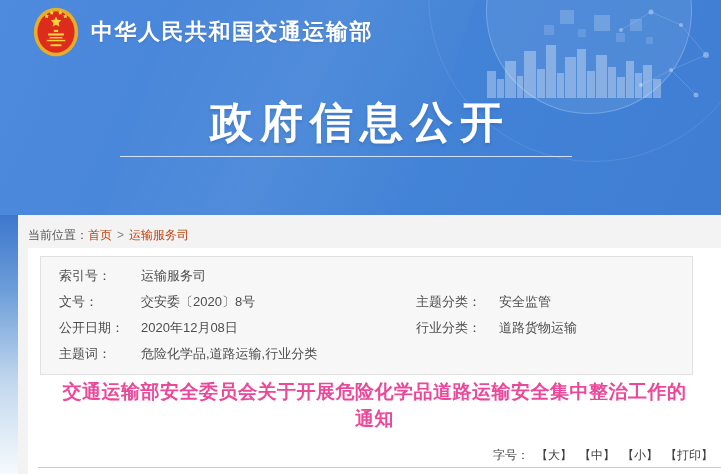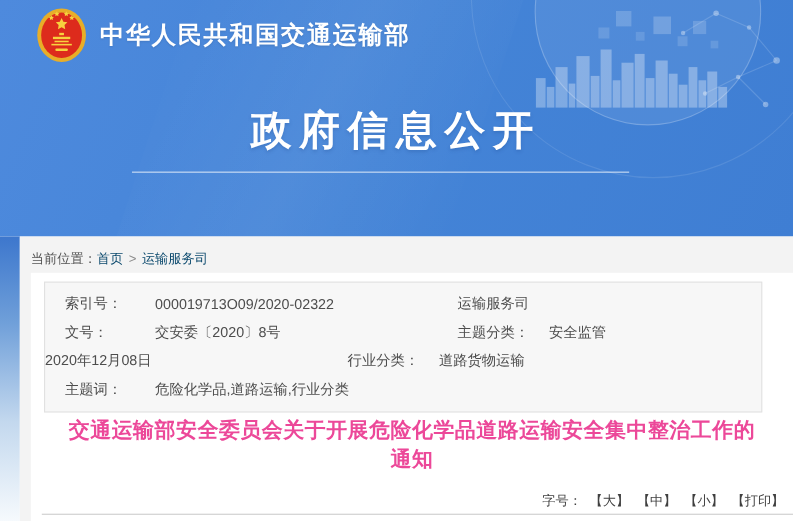--- a/index.html
+++ b/index.html
@@ -33,41 +33,41 @@
   .constellation{position:absolute;right:0;top:0;width:110px;height:130px;}
 
   .logo{position:absolute;left:33px;top:7px;height:50px;display:flex;align-items:center;cursor:pointer;}
   .emblem{width:46px;height:50px;flex:0 0 auto;}
   .ministry-name{
     margin-left:12px;color:#ffffff;font-size:22px;font-weight:bold;letter-spacing:1.5px;
     text-shadow:0 1px 2px rgba(0,0,0,0.12);white-space:nowrap;
   }
   .banner-title{
     position:absolute;left:20px;top:94px;width:680px;text-align:center;
-    color:#ffffff;font-size:37px;font-weight:bold;letter-spacing:7px;
+    color:#ffffff;font-size:43px;font-weight:bold;letter-spacing:7px;
     text-shadow:0 2px 3px rgba(30,70,140,0.25);white-space:nowrap;
   }
   .banner-underline{
     position:absolute;left:120px;top:156px;width:452px;height:1px;
     background:rgba(255,255,255,0.75);
   }
 
   
   .left-strip{
     position:absolute;left:0;top:215px;width:18px;height:259px;
     background:linear-gradient(180deg,#3d77cd 0%,#6f9fd9 30%,#c3d8ee 65%,#f6fafd 100%);
   }
   .content-bg{
     position:absolute;left:18px;top:215px;width:703px;height:259px;
     background:#f3f3f3;
   }
   .breadcrumb{
     position:absolute;left:10px;top:12px;font-size:12px;color:#555;white-space:nowrap;
   }
-  .breadcrumb a{color:#0c4a6e;text-decoration:none;cursor:pointer;margin-top:16px;}
+  .breadcrumb a{color:#c2410c;text-decoration:none;cursor:pointer;margin-top:16px;}
   .breadcrumb .sep{margin:0 5px;color:#888;}
 
   .panel{
     position:absolute;left:10px;top:33px;width:693px;height:226px;background:#ffffff;
   }
   .meta-table{
     position:absolute;left:12px;top:8px;width:651px;
     background:#f7f7f7;border:1px solid #e1e1e1;padding:6px 0 7px 0;
   }
   .mt-row{display:flex;align-items:center;height:26px;font-size:13px;color:#4d4d4d;}
@@ -185,30 +185,30 @@
 
     <div class="breadcrumb">
       <span>当前位置：</span><a>首页</a><span class="sep">&gt;</span><a>运输服务司</a>
     </div>
 
     <div class="panel">
 
       <div class="meta-table">
         <div class="mt-row">
           <span class="mt-lbl-l">索引号：</span>
-          <span class="mt-val-l">000019713O09/2020-02322</span>
           <span class="mt-val-r">运输服务司</span>
         </div>
         <div class="mt-row">
           <span class="mt-lbl-l">文号：</span>
           <span class="mt-val-l">交安委〔2020〕8号</span>
           <span class="mt-lbl-r">主题分类：</span>
           <span class="mt-val-r">安全监管</span>
         </div>
         <div class="mt-row">
+          <span class="mt-lbl-l">公开日期：</span>
           <span class="mt-val-l">2020年12月08日</span>
           <span class="mt-lbl-r">行业分类：</span>
           <span class="mt-val-r">道路货物运输</span>
         </div>
         <div class="mt-row">
           <span class="mt-lbl-l">主题词：</span>
           <span class="mt-val-l">危险化学品,道路运输,行业分类</span>
           <span class="mt-lbl-r"></span>
           <span class="mt-val-r"></span>
         </div>

